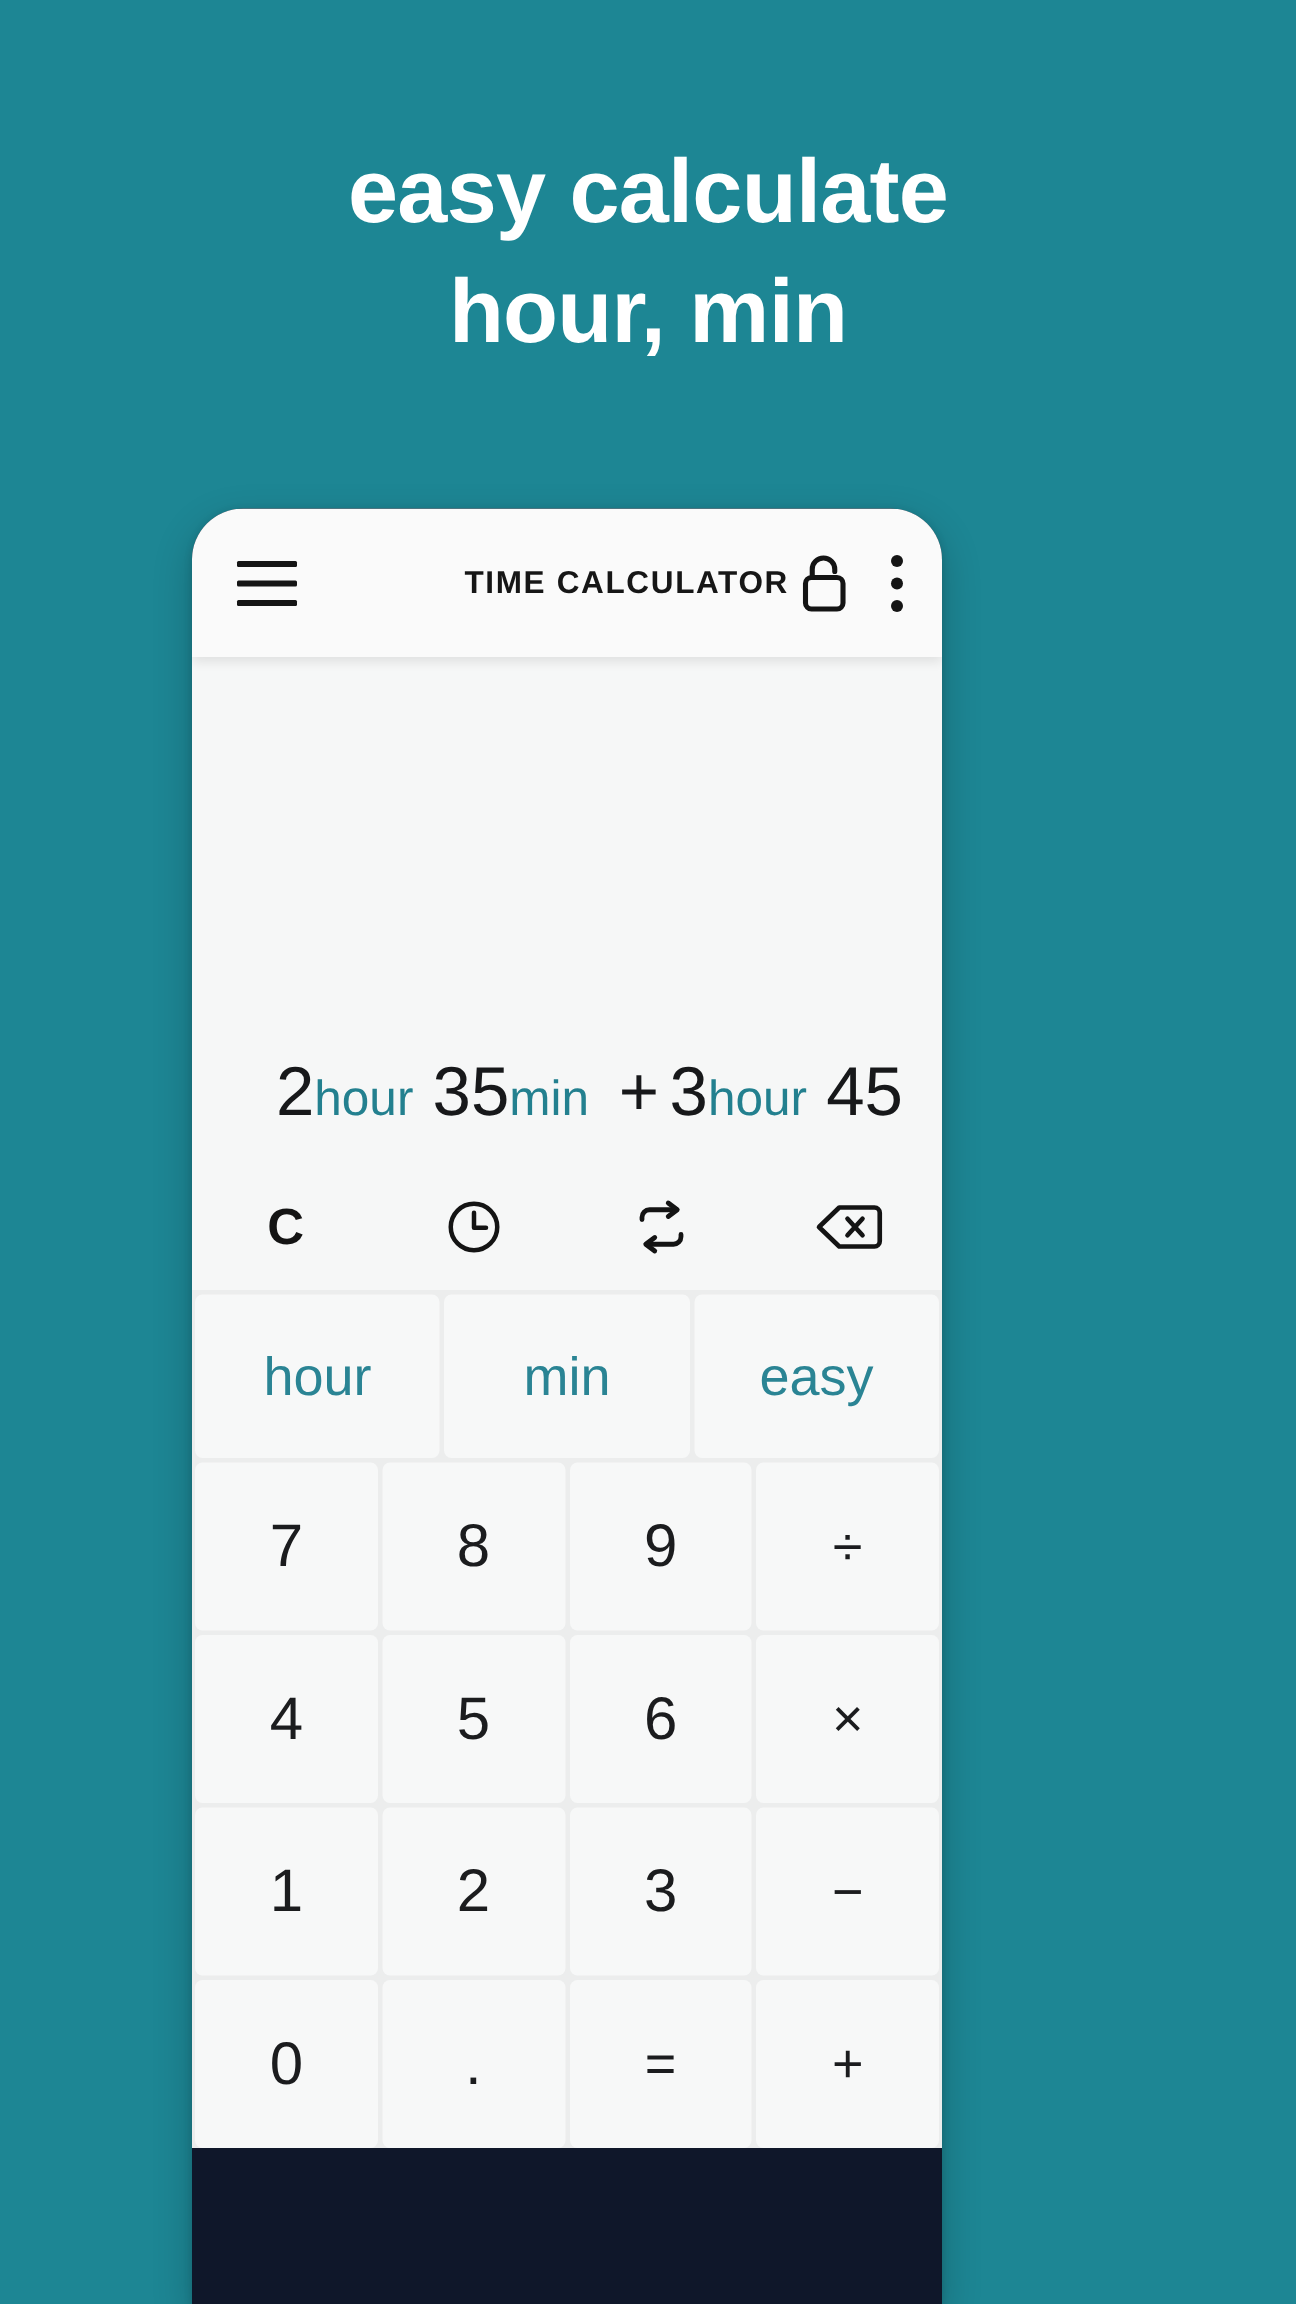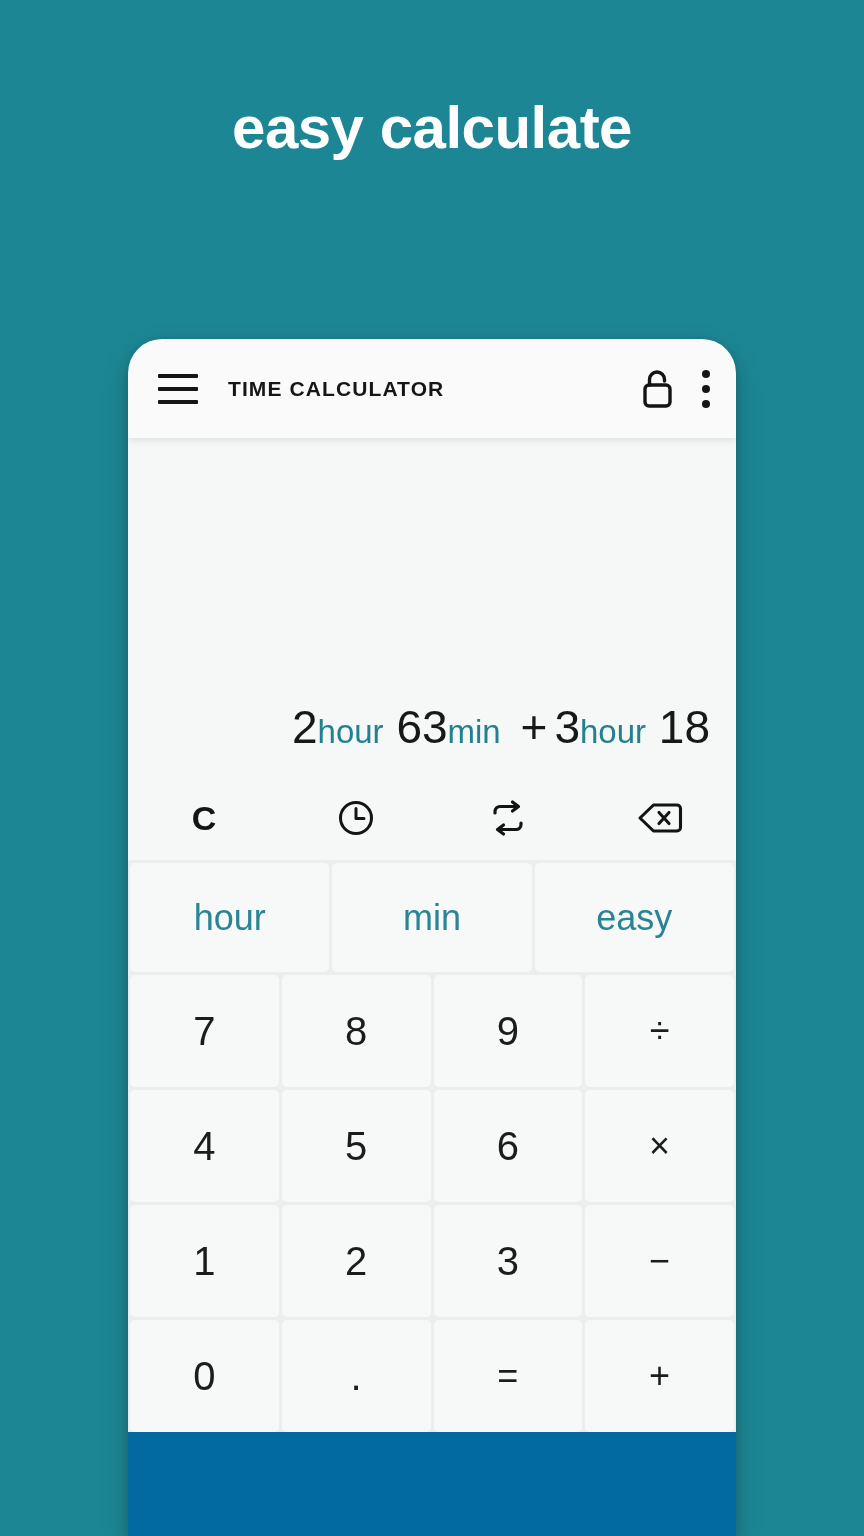--- a/index.html
+++ b/index.html
@@ -29,27 +29,28 @@
     line-height: 1.33;
     letter-spacing: -0.5px;
   }
   .headline .hl-line { display: block; }
 
   
   .phone {
     position: absolute;
     left: 128px;
     top: 339px;
-    width: 608px;
+    width: 500px;
     height: 1197px;
-    background: #0369a1;
+    background: #0f172a;
     border-top-left-radius: 34px;
     border-top-right-radius: 34px;
     box-shadow: 0 10px 26px rgba(0,0,0,0.22), 0 2px 6px rgba(0,0,0,0.14);
     overflow: hidden;
+    text-align: right;
   }
 
   
   .appbar {
     position: relative;
     height: 99px;
     background: #fafafa;
     display: flex;
     align-items: center;
     padding: 0 26px 0 30px;
@@ -188,20 +189,21 @@
     font-size: 36px;
   }
   .key.dot { font-size: 40px; }
   .key.op-key { font-size: 36px; }
 </style>
 </head>
 <body>
 
 <div class="headline">
   <span class="hl-line">easy calculate</span>
+  <span class="hl-line">hour, min</span>
 </div>
 
 <div class="phone">
 
   <div class="appbar">
 
     <div class="hamburger">
       <span></span>
       <span></span>
       <span></span>
@@ -219,23 +221,23 @@
     <div class="kebab">
       <i></i>
       <i></i>
       <i></i>
     </div>
   </div>
 
   <div class="display">
     <div class="expression">
       <span>2</span><span class="unit">hour</span>
-      <span>63</span><span class="unit">min</span>
+      <span>35</span><span class="unit">min</span>
       <span class="op">+</span><span>3</span><span class="unit">hour</span>
-      <span>18</span>
+      <span>45</span>
     </div>
   </div>
 
   <div class="funcrow">
 
     <div class="fn">
       <span class="fn-c">C</span>
     </div>
 
     <div class="fn">

